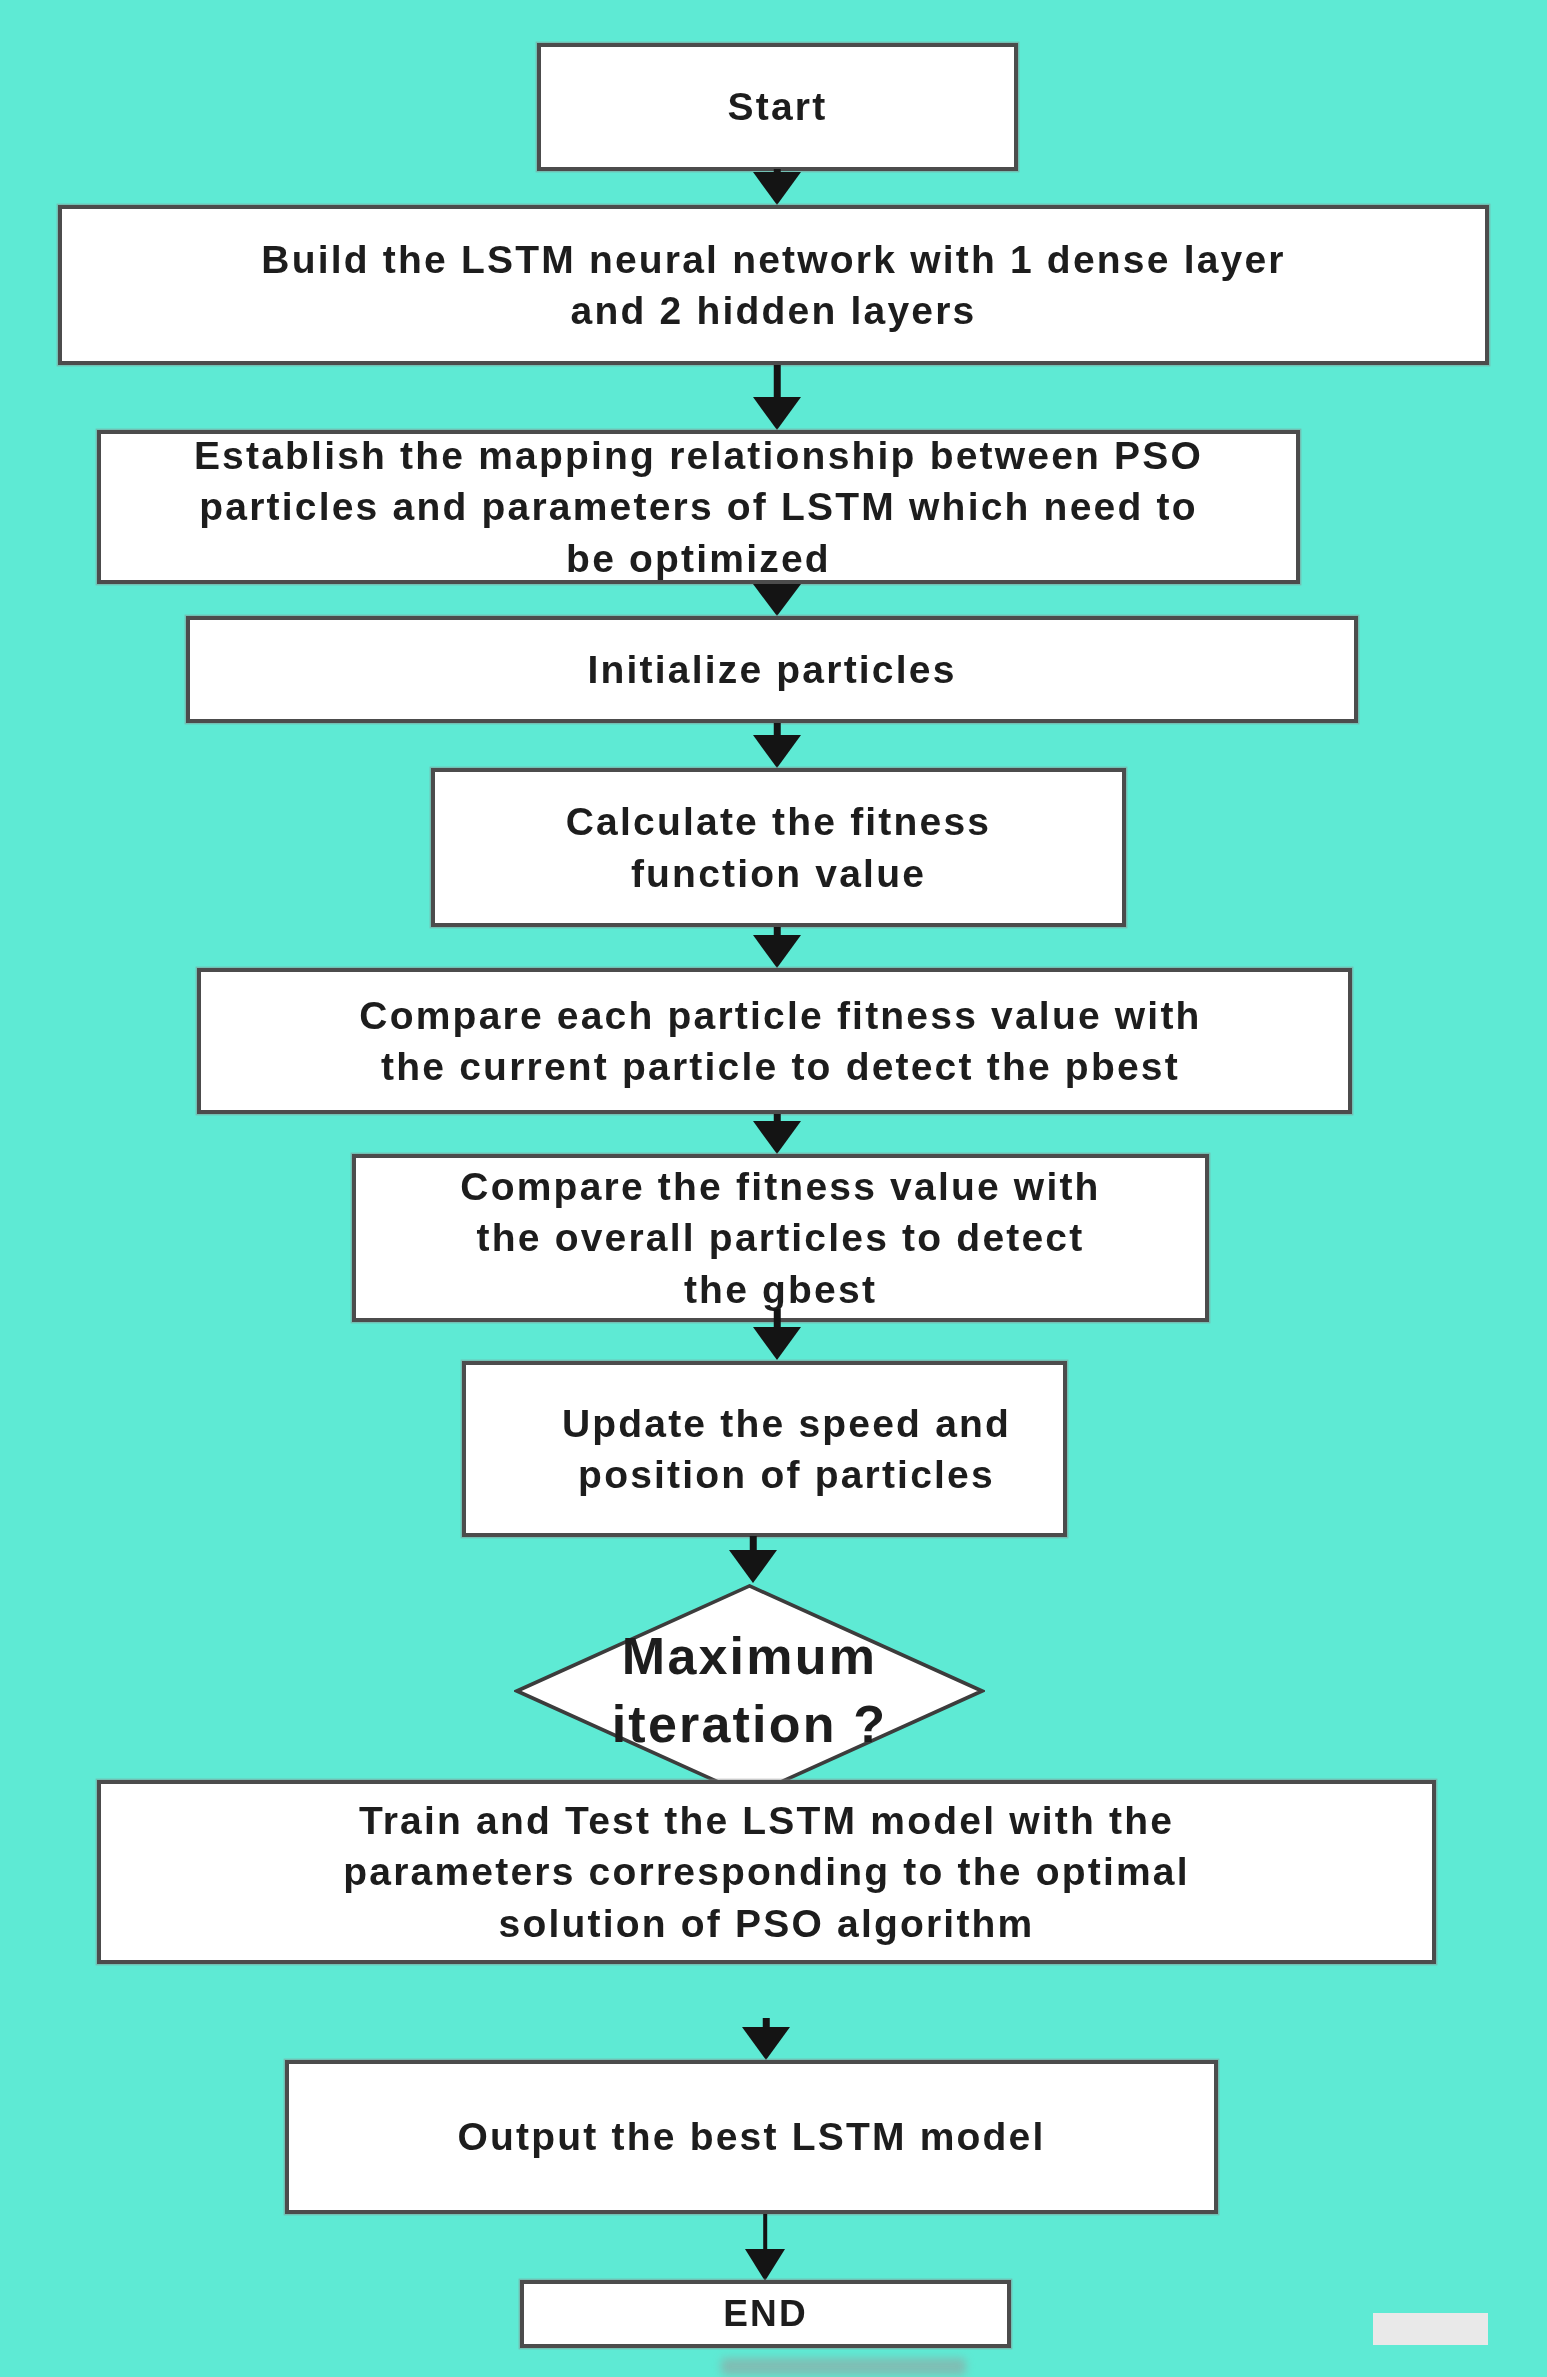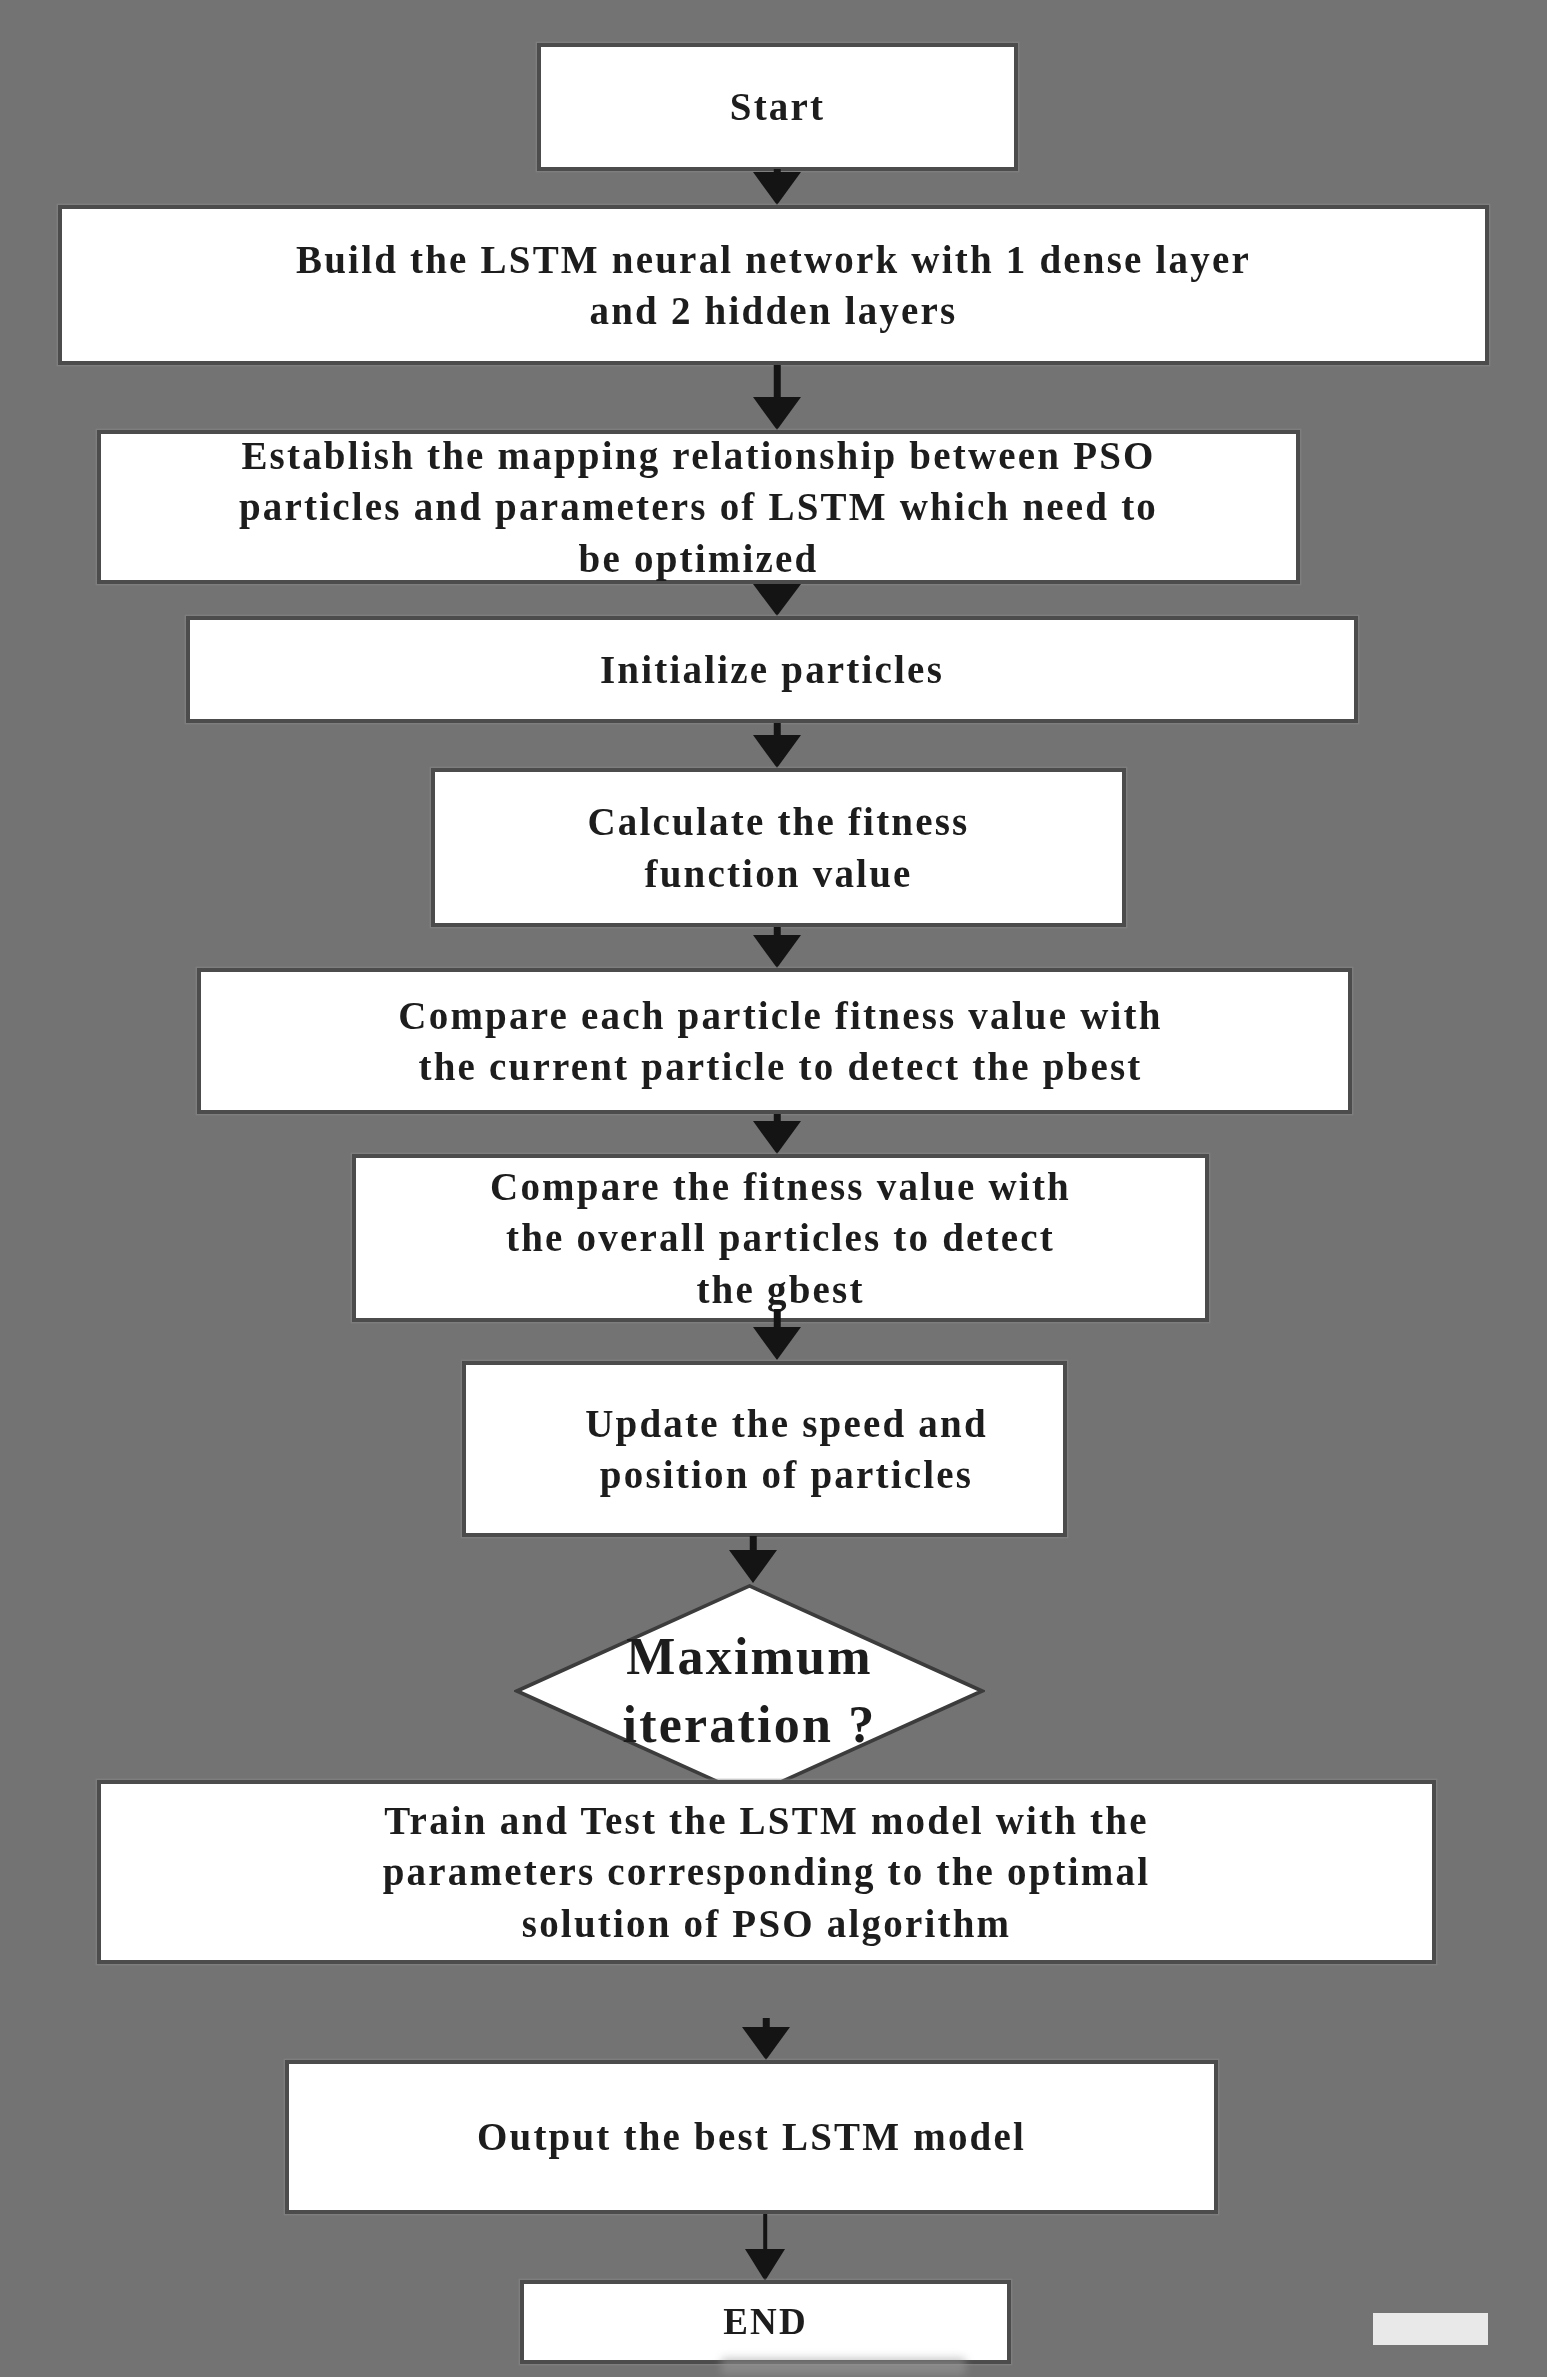--- a/index.html
+++ b/index.html
@@ -4,22 +4,22 @@
 <style>
   html, body {
     margin: 0;
     padding: 0;
     background: #ffffff;
   }
   #canvas {
     position: relative;
     width: 1547px;
     height: 2377px;
-    background: #737373;
-    font-family: Liberation Serif, serif;
+    background: #5eead4;
+    font-family: Liberation Sans, sans-serif;
     overflow: hidden;
   }
   .node {
     position: absolute;
     box-sizing: border-box;
     border: 4.3px solid #4c4c4c;
     box-shadow: 0 0 0 1.4px rgba(140,140,140,0.45);
     background: #ffffff;
     display: flex;
     align-items: center;
@@ -36,21 +36,21 @@
   #n-start   { left: 537px;  top: 43px;   width: 481px;  height: 128px; }
   #n-build   { left: 58px;   top: 205px;  width: 1431px; height: 160px; }
   #n-map     { left: 97px;  top: 430px;  width: 1203px; height: 154px; }
   #n-init    { left: 186px;  top: 616px;  width: 1172px; height: 107px; }
   #n-calc    { left: 431px;  top: 768px; width: 695px;  height: 159px; }
   #n-pbest   { left: 197px;  top: 968px; width: 1155px; height: 146px; padding-left: 12px; }
   #n-gbest   { left: 352px;  top: 1154px; width: 857px; height: 168px; }
   #n-update  { left: 462px;  top: 1361px; width: 605px;  height: 176px; padding-left: 44px; }
   #n-train   { left: 97px;  top: 1780px; width: 1339px; height: 184px; }
   #n-output  { left: 285px;  top: 2060px; width: 933px; height: 154px; }
-  #n-end     { left: 520px;  top: 2280px; width: 491px;  height: 84px; font-size: 37px; }
+  #n-end     { left: 520px;  top: 2280px; width: 491px;  height: 68px; font-size: 37px; }
 
   
   #n-decision {
     position: absolute;
     left: 514px; top: 1583px; width: 471px; height: 216px;
   }
   #n-decision svg { position: absolute; left: 0; top: 0; }
   #n-decision .diamond-label {
     position: absolute; left: 0; top: 0; width: 100%; height: 100%;
     display: flex; align-items: center; justify-content: center;

